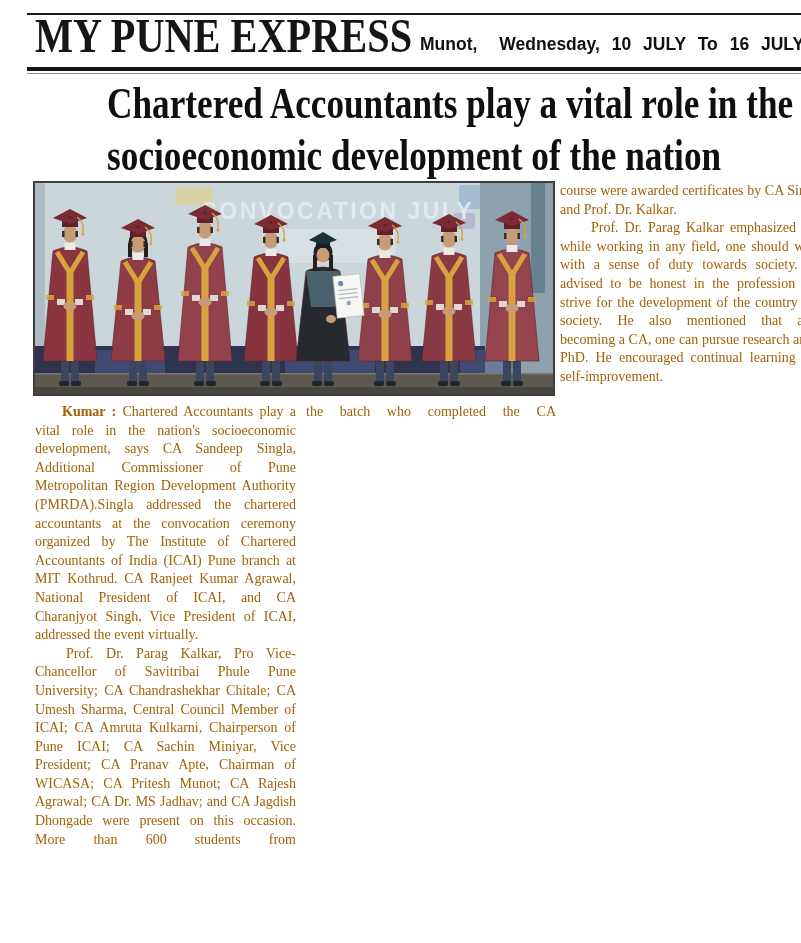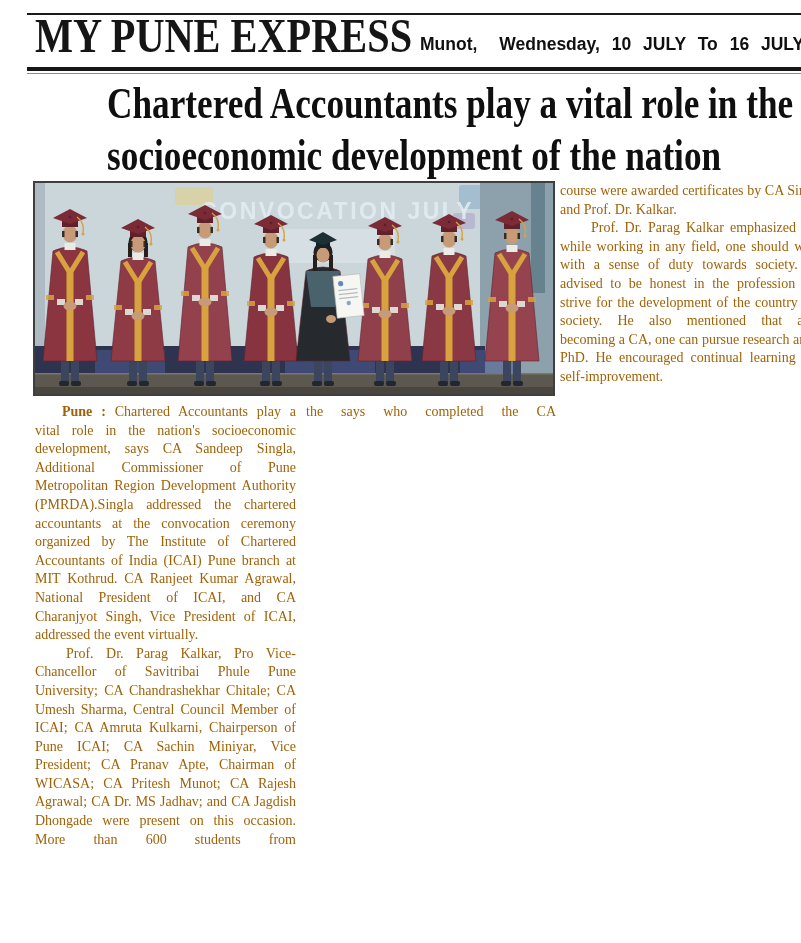--- a/index.html
+++ b/index.html
@@ -262,27 +262,27 @@
             <circle cx="307" cy="100" r="2.6" fill="#3f6fae" opacity="0.8"></circle>
             <circle cx="313" cy="120" r="2.2" fill="#3f6fae" opacity="0.6"></circle>
             <rect x="304" y="106" width="19" height="1.2" fill="#9aa1a8" opacity="0.7"></rect>
             <rect x="304" y="110" width="19" height="1.2" fill="#9aa1a8" opacity="0.7"></rect>
             <rect x="304" y="114" width="19" height="1.2" fill="#9aa1a8" opacity="0.7"></rect>
           </g>
         </svg>
     </div>
 
     <div class="col" id="col1">
-      <p class="indent1"><b class="lead">Pune :</b>
+      <p class="indent1"><b class="lead">Kumar :</b>
          <span>Chartered Accountants play a vital role in the nation's socioeconomic development, says CA Sandeep Singla, Additional Commissioner of Pune Metropolitan Region Development Authority (PMRDA).Singla addressed the chartered accountants at the convo­cation ceremony organized by The Institute of Chartered Accountants of India (ICAI) Pune branch at MIT Kothrud. CA Ranjeet Kumar Agrawal, National President of ICAI, and CA Charanjyot Singh, Vice President of ICAI, addressed the event virtually.</span></p>
       <p class="indent2 stretch-last">Prof. Dr. Parag Kalkar, Pro Vice-Chancellor of Savitribai Phule Pune University; CA Chandrashekhar Chitale; CA Umesh Sharma, Central Council Member of ICAI; CA Amruta Kulkarni, Chairperson of Pune ICAI; CA Sachin Miniyar, Vice President; CA Pranav Apte, Chairman of WICASA; CA Pritesh Munot; CA Rajesh Agrawal; CA Dr. MS Jadhav; and CA Jagdish Dhongade were present on this occa­sion. More than 600 students from</p>
     </div>
 
     <div class="col" id="col2">
-      <p class="stretch-last">the says who completed the CA</p>
+      <p class="stretch-last">the batch who completed the CA</p>
     </div>
 
     <div class="col" id="col3">
       <p>course were awarded certificates by CA Singla and Prof. Dr. Kalkar.</p>
       <p class="indent2">Prof. Dr. Parag Kalkar empha­sized that while working in any field, one should work with a sense of duty towards society. He advised to be honest in the profession and strive for the development of the country and society. He also men­tioned that after becoming a CA, one can pursue research and a PhD. He encouraged continual learning and self-improvement.</p>
     </div>
 
   </div>
 </div>
 

